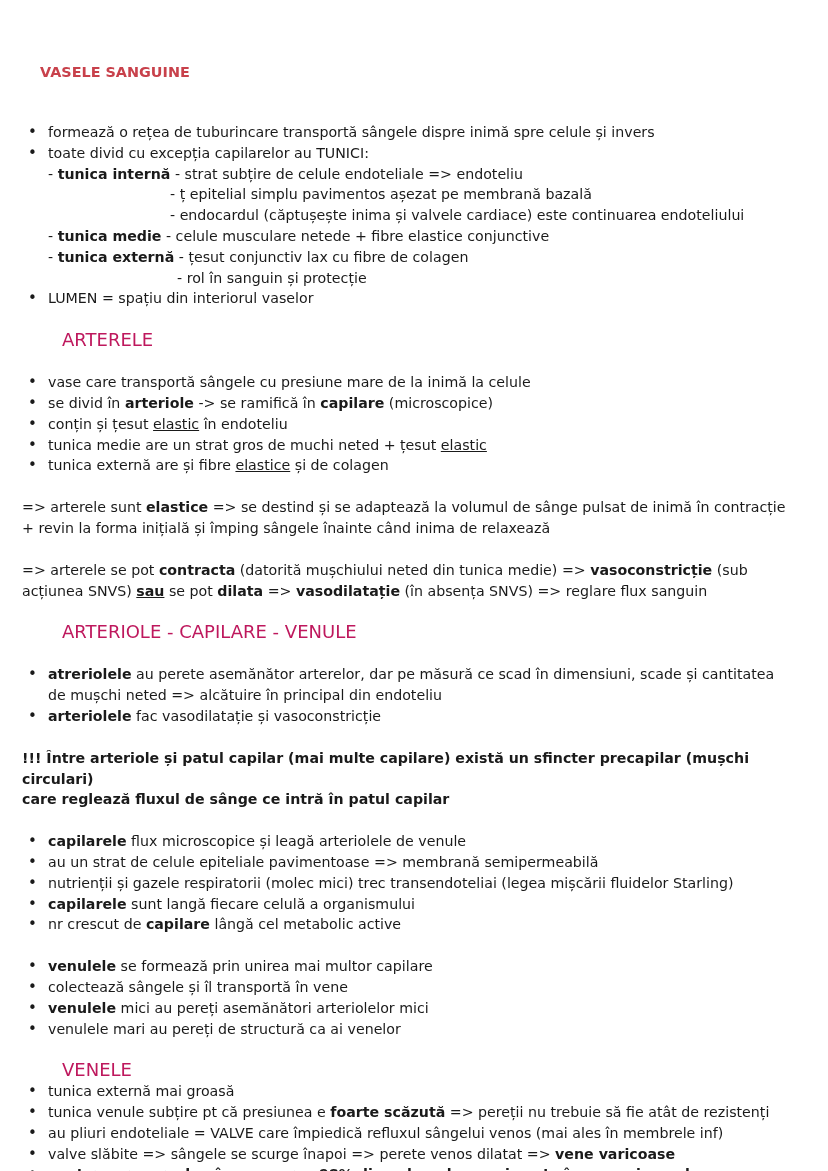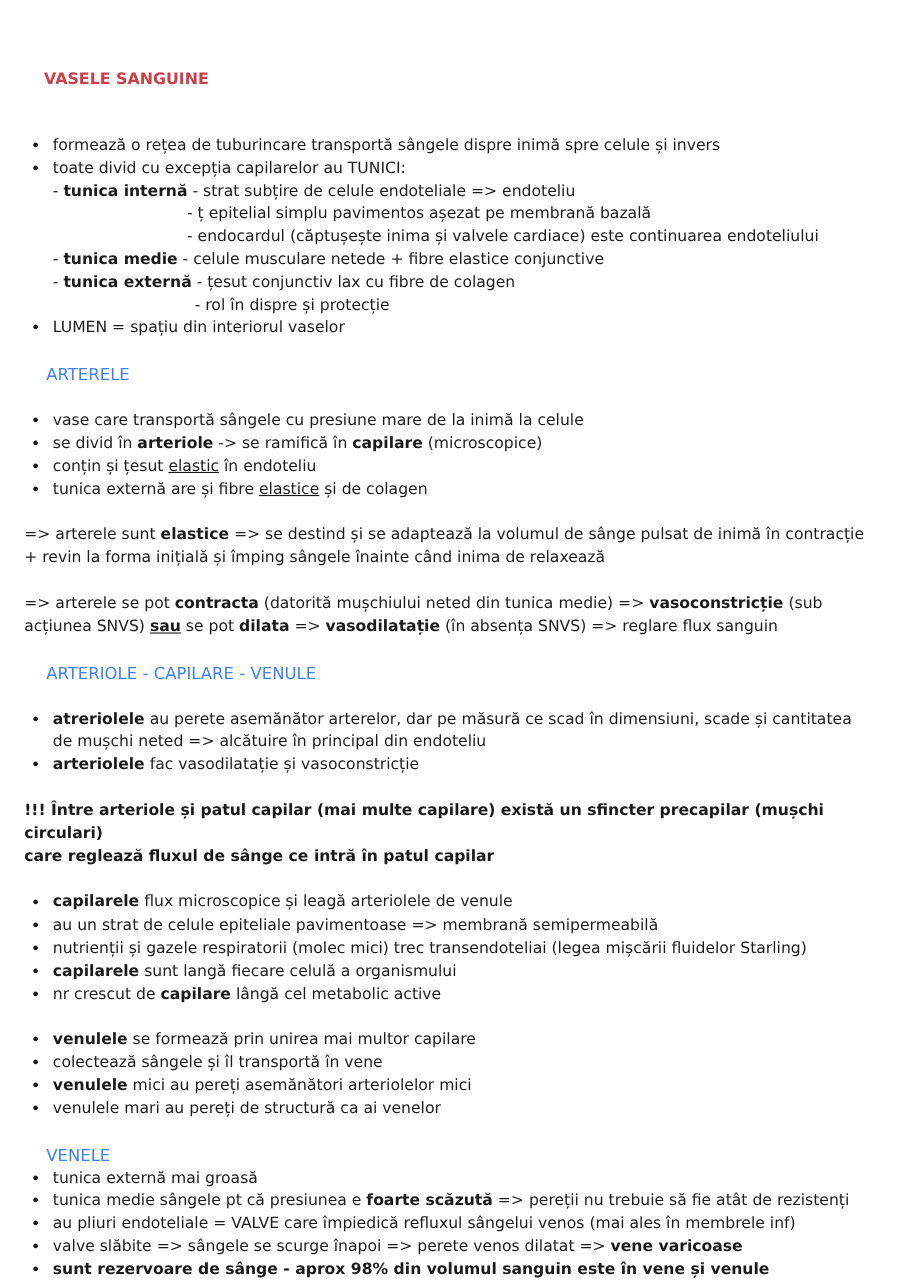--- a/index.html
+++ b/index.html
@@ -3,21 +3,21 @@
 <meta charset="utf-8">
 <style>
   html, body { margin: 0; padding: 0; background: #ffffff; }
   body {
     width: 828px; height: 1171px; overflow: hidden; position: relative;
     font-family: "DejaVu Sans", sans-serif; color: #1a1a1a;
     font-size: 14.2px; line-height: 20.8px;
   }
   .page { position: absolute; left: 22px; top: 44px; width: 790px; }
   .h1 { color: #c8414b; font-weight: bold; font-size: 14.4px; margin: 18px; height: 21px; }
-  .h2 { color: #3b82f6; font-size: 15px; margin: 0 0 0 20px; height: 21px; }
+  .h2 { color: #be185d; font-size: 18px; margin: 0 0 0 40px; height: 21px; }
   ul { list-style: none; margin: 0; padding: 0; }
   li { position: relative; padding-left: 26px; }
   li::before { content: "•"; position: absolute; left: 6px; top: 0; font-size: 15px; }
   .sub { padding-left: 26px; }
   .sub2 { padding-left: 148px; }
   .sub3 { padding-left: 155px; }
   .para { margin: 0; }
   b { font-weight: bold; }
   u { text-decoration: underline; }
   .gap-m { height: 21px; }
@@ -31,33 +31,34 @@
 
   <ul>
     <li>formează o rețea de tuburincare transportă sângele dispre inimă spre celule și invers</li>
     <li>toate divid cu excepția capilarelor au TUNICI:</li>
   </ul>
   <div class="sub">- <b>tunica internă</b><span> - strat subțire de celule endoteliale =&gt; endoteliu</span></div>
   <div class="sub2">- ț epitelial simplu pavimentos așezat pe membrană bazală</div>
   <div class="sub2">- endocardul (căptușește inima și valvele cardiace) este continuarea endoteliului</div>
   <div class="sub">- <b>tunica medie</b><span> - celule musculare netede + fibre elastice conjunctive</span></div>
   <div class="sub">- <b>tunica externă</b><span> - țesut conjunctiv lax cu fibre de colagen</span></div>
-  <div class="sub3">- rol în dispre și protecție</div>
+  <div class="sub3">- rol în sanguin și protecție</div>
   <ul>
       <li>LUMEN = spațiu din interiorul vaselor</li>
     </ul>
 
   <div class="gap-m"></div>
   <div class="h2">ARTERELE</div>
   <div class="gap-m"></div>
 
   <ul>
     <li>vase care transportă sângele cu presiune mare de la inimă la celule</li>
     <li><span>se divid în </span><b>arteriole</b><span> -&gt; se ramifică în </span><b>capilare</b><span> (microscopice)</span></li>
     <li><span>conțin și țesut </span><u>elastic</u><span> în endoteliu</span></li>
+    <li><span>tunica medie are un strat gros de muchi neted + țesut </span><u>elastic</u></li>
     <li><span>tunica externă are și fibre </span><u>elastice</u><span> și de colagen</span></li>
   </ul>
 
   <div class="gap-m"></div>
   <p class="para"><span>=&gt; arterele sunt </span><b>elastice</b><span> =&gt; se destind și se adaptează la volumul de sânge pulsat de inimă în contracție</span><br><span>+ revin la forma inițială și împing sângele înainte când inima de relaxează</span></p>
   <div class="gap-m"></div>
   <p class="para"><span>=&gt; arterele se pot </span><b>contracta</b><span> (datorită mușchiului neted din tunica medie) =&gt; </span><b>vasoconstricție</b><span> (sub</span><br><span>acțiunea SNVS) </span><b><u>sau</u></b><span> se pot </span><b>dilata</b><span> =&gt; </span><b>vasodilatație</b><span> (în absența SNVS) =&gt; reglare flux sanguin</span></p>
 
   <div class="gap-m"></div>
   <div class="h2">ARTERIOLE - CAPILARE - VENULE</div>
@@ -85,18 +86,18 @@
     <li><b>venulele</b><span> se formează prin unirea mai multor capilare</span></li>
     <li>colectează sângele și îl transportă în vene</li>
     <li><b>venulele</b><span> mici au pereți asemănători arteriolelor mici</span></li>
     <li>venulele mari au pereți de structură ca ai venelor</li>
   </ul>
 
   <div class="gap-m"></div>
   <div class="h2">VENELE</div>
   <ul>
     <li>tunica externă mai groasă</li>
-    <li><span>tunica medie sângele pt că presiunea e </span><b>foarte scăzută</b><span> =&gt; pereții nu trebuie să fie atât de rezistenți</span></li>
+    <li><span>tunica venule subțire pt că presiunea e </span><b>foarte scăzută</b><span> =&gt; pereții nu trebuie să fie atât de rezistenți</span></li>
     <li>au pliuri endoteliale = VALVE care împiedică refluxul sângelui venos (mai ales în membrele inf)</li>
     <li><span>valve slăbite =&gt; sângele se scurge înapoi =&gt; perete venos dilatat =&gt; </span><b>vene varicoase</b></li>
     <li><b>sunt rezervoare de sânge - aprox 98% din volumul sanguin este în vene și venule</b></li>
   </ul>
 </div>
 
 </body></html>

